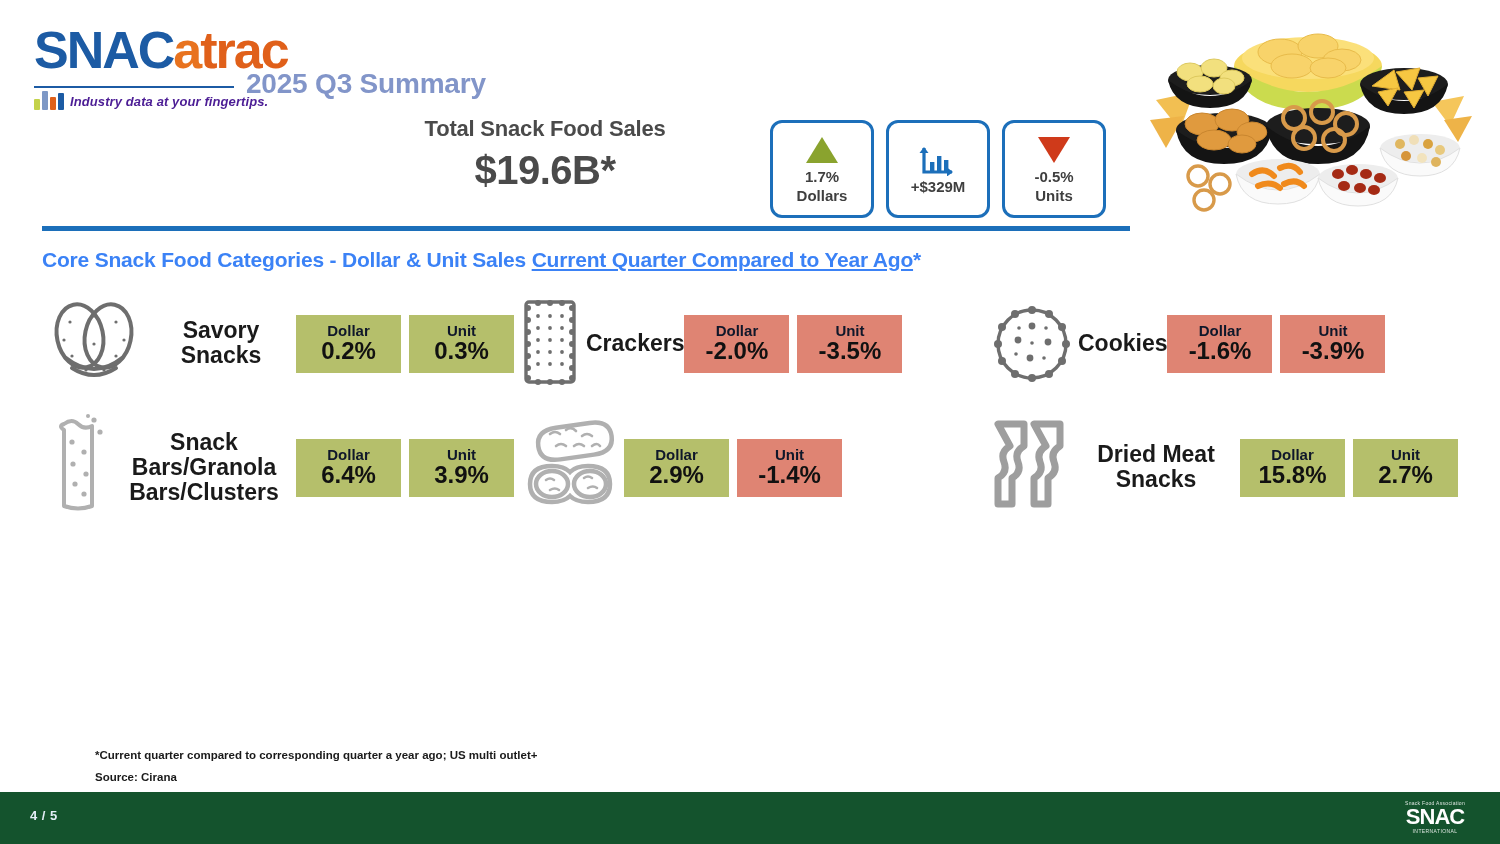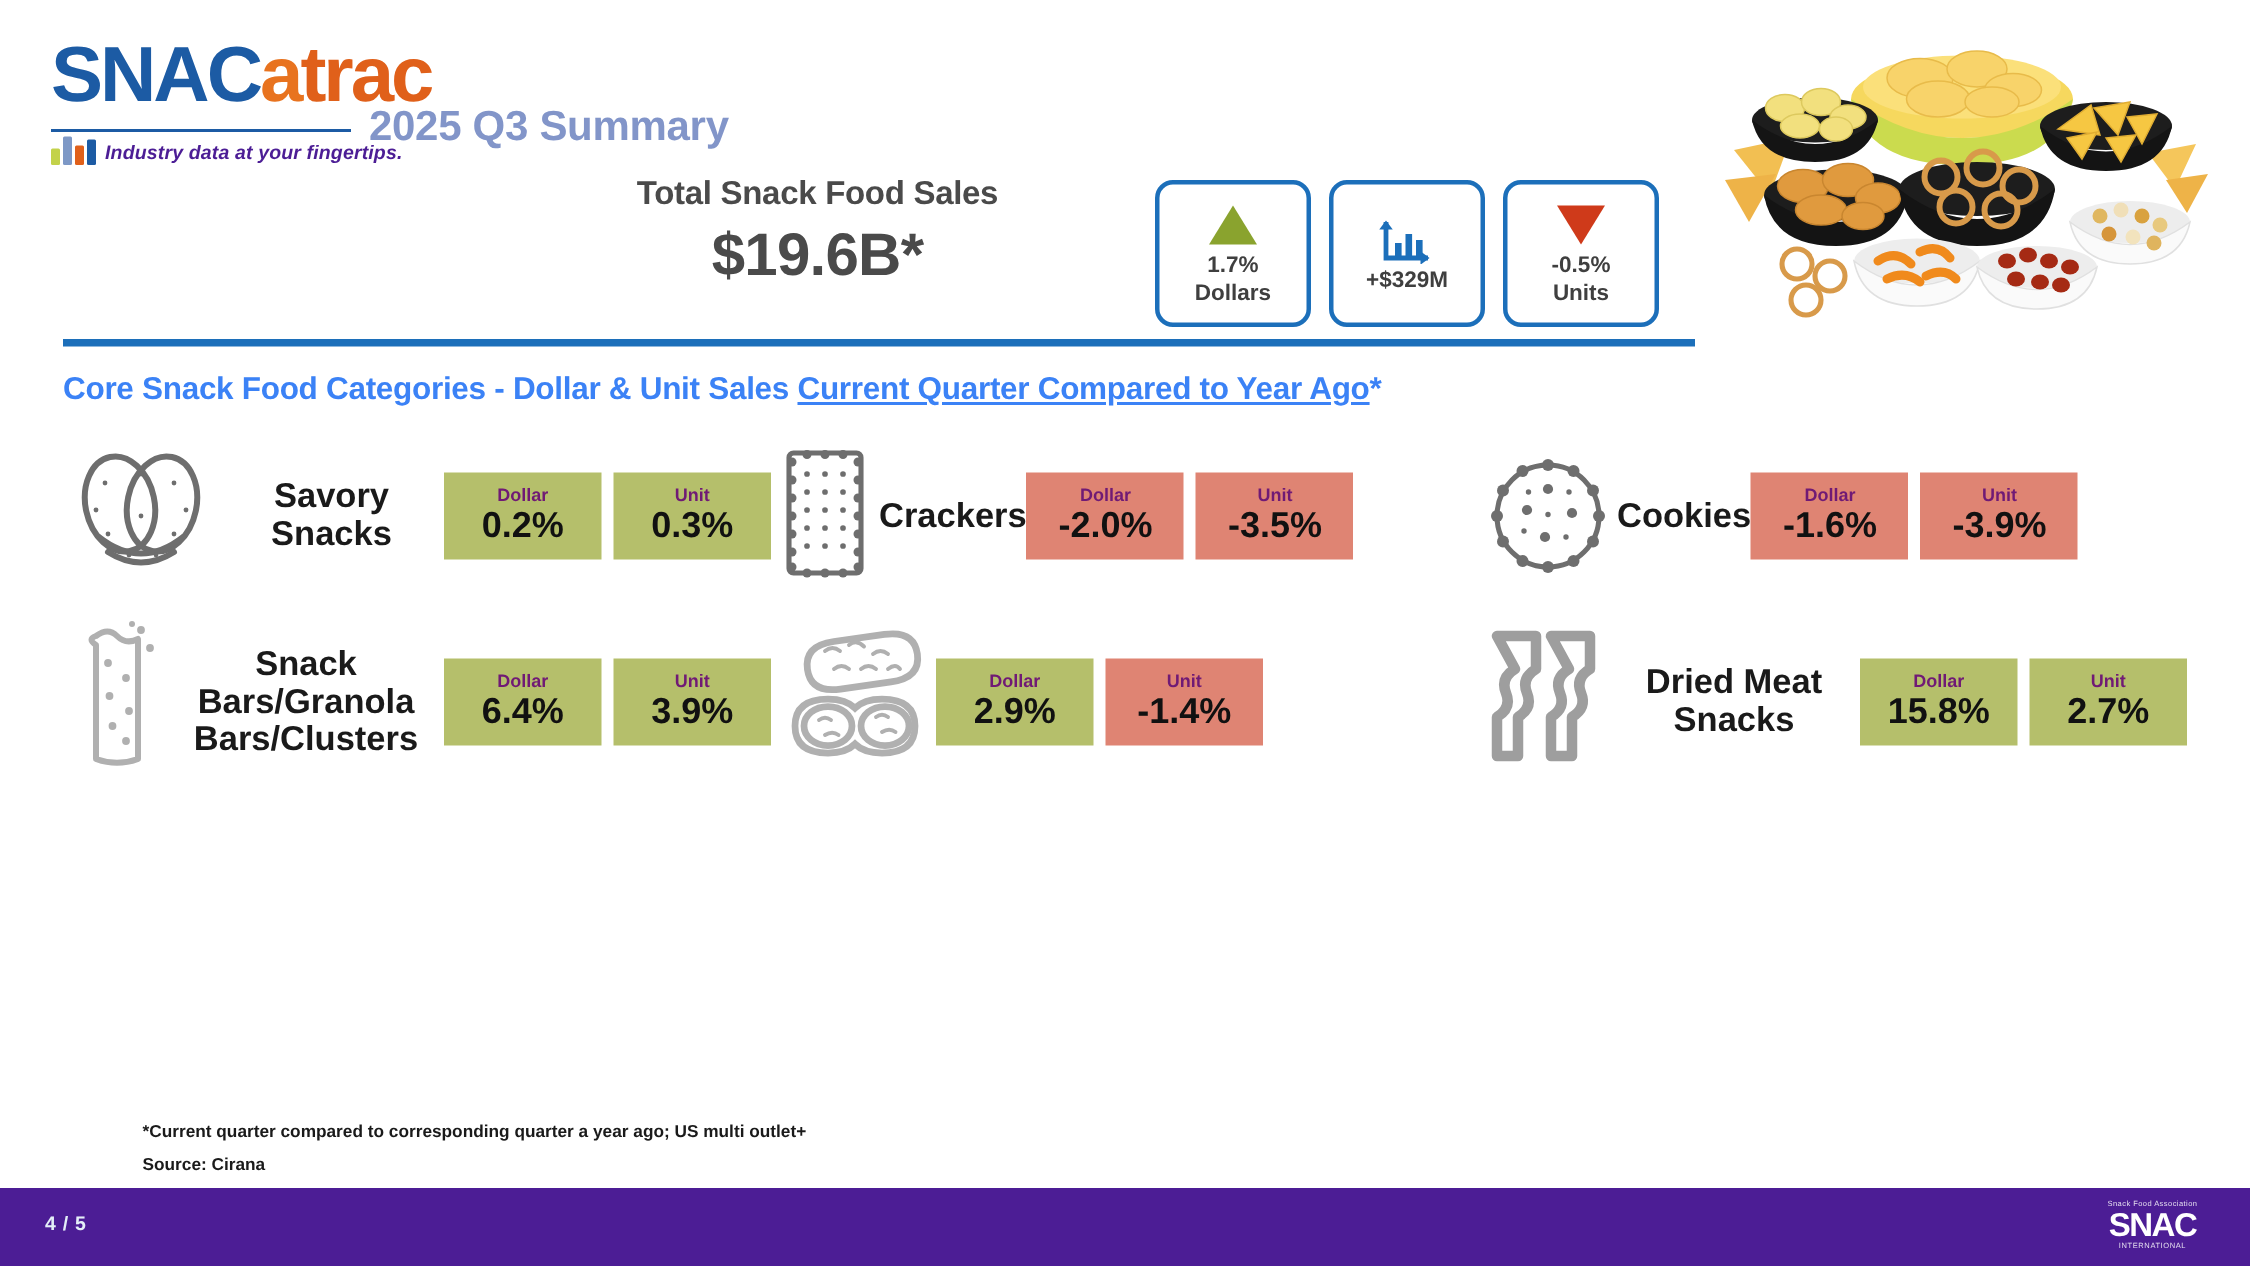--- a/index.html
+++ b/index.html
@@ -48,28 +48,28 @@
   
   .grid{position:absolute;left:42px;top:290px;width:1416px;}
   .row{display:flex;}
   .cell{width:472px;display:flex;align-items:center;}
   .cat-icon{height:98px;display:flex;align-items:flex-end;justify-content:center;}
   .cat-name{font-size:23px;font-weight:bold;color:#1a1a1a;text-align:center;line-height:25px;margin-top:8px;}
   .tiles{display:flex;gap:8px;margin-top:10px;}
   .tile{width:105px;height:58px;display:flex;flex-direction:column;align-items:center;justify-content:center;}
   .tile.pos{background:#b5bf6b;}
   .tile.neg{background:#df8473;}
-  .tile-label{font-size:12px;font-weight:bold;color:#701a75;line-height:13px;}
+  .tile-label{font-size:15px;font-weight:bold;color:#0f172a;line-height:13px;}
   .tile-value{font-size:24px;font-weight:bold;color:#111;line-height:26px;margin-top:1px;}
 
   
   .notes{position:absolute;left:95px;top:744px;font-size:11.5px;font-weight:bold;color:#1a1a1a;line-height:22px;}
 
   
-  .footer{position:absolute;left:0;top:792px;width:1500px;height:52px;background:#4c1d95;}
+  .footer{position:absolute;left:0;top:792px;width:1500px;height:52px;background:#14532d;}
   .page-num{position:absolute;left:30px;top:16px;font-size:13px;font-weight:bold;color:#e4eef8;letter-spacing:.5px;}
   .foot-logo{position:absolute;right:22px;top:8px;width:86px;text-align:center;color:#fff;}
   .foot-logo .fl-top{font-size:5px;letter-spacing:.3px;opacity:.85;}
   .foot-logo .fl-main{font-size:22px;font-weight:bold;letter-spacing:-1px;line-height:22px;}
   .foot-logo .fl-sub{font-size:5px;letter-spacing:.4px;opacity:.85;}
 </style>
 </head>
 <body>
 
 <div class="header">

